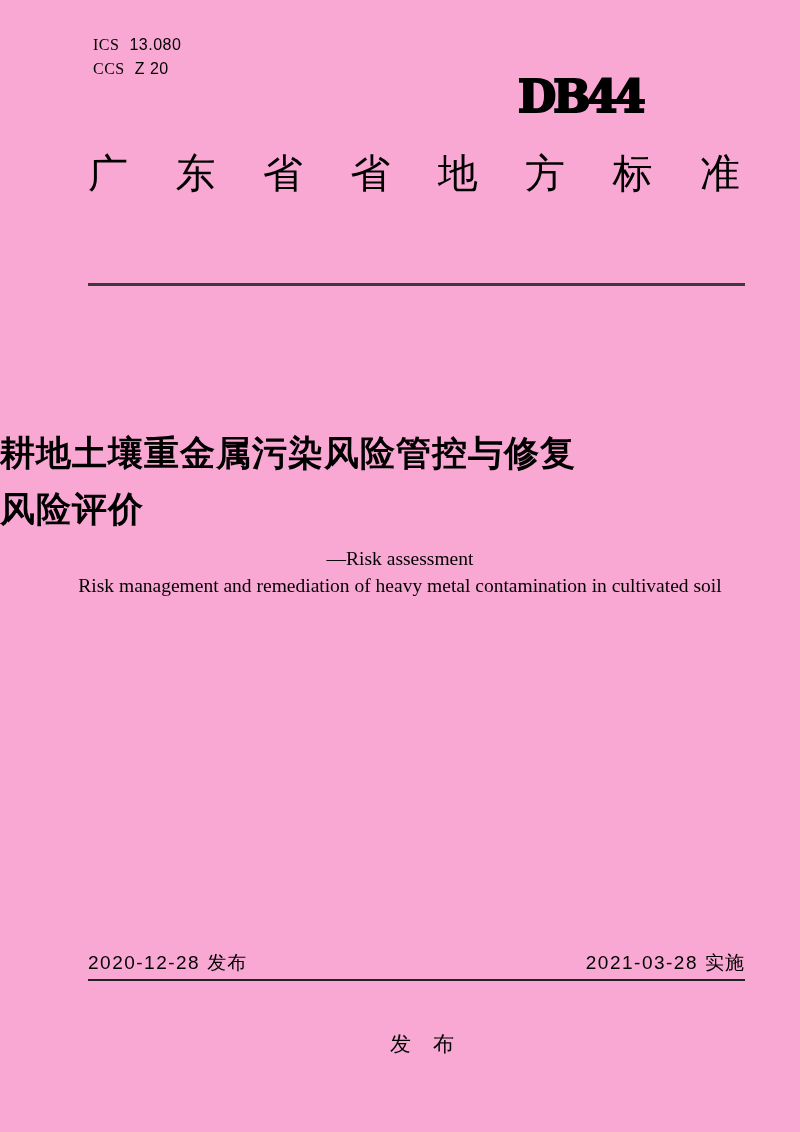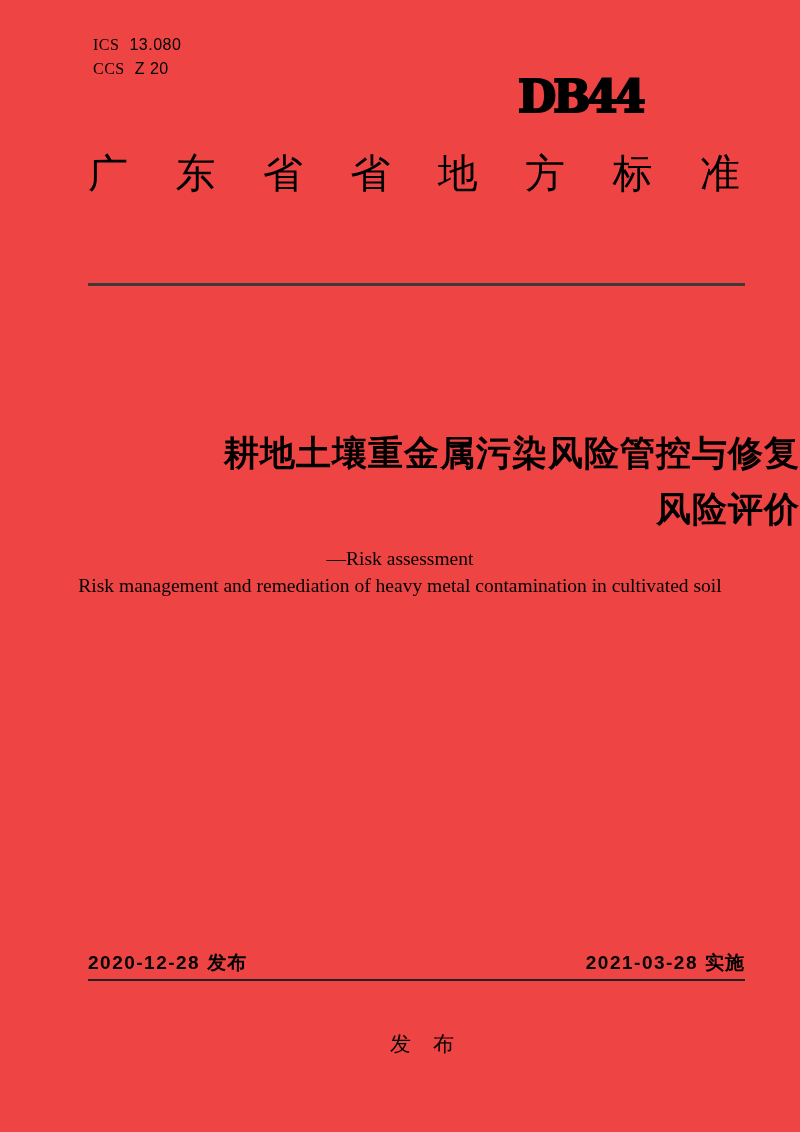--- a/index.html
+++ b/index.html
@@ -4,21 +4,21 @@
 <style>
   html, body {
     margin: 0;
     padding: 0;
     background: #ffffff;
   }
   .page {
     position: relative;
     width: 800px;
     height: 1132px;
-    background: #ef4444;
+    background: #f9a8d4;
     color: #000000;
     font-family: "Liberation Sans", sans-serif;
     overflow: hidden;
   }
 
   
   .codes {
     position: absolute;
     left: 93px;
     top: 33px;
@@ -85,21 +85,21 @@
   }
   .rule-top { top: 283px; }
   .rule-bottom { top: 979px; height: 2px; background: #222; }
 
   
   .main-title {
     position: absolute;
     left: 0;
     top: 425px;
     width: 800px;
-    text-align: right;
+    text-align: left;
     font-size: 35px;
     line-height: 56px;
     font-weight: bold;
     letter-spacing: 1px;
   }
 
   
   .en-title {
     position: absolute;
     left: 0;
@@ -113,21 +113,21 @@
 
   
   .dates-row {
     position: absolute;
     left: 88px;
     top: 950px;
     width: 657px;
     display: flex;
     justify-content: space-between;
     font-size: 19px;
-    font-weight: bold;
+    font-weight: normal;
   }
   .dates-row .date-num {
     letter-spacing: 1.5px;
   }
   .dates-row .date-label {
     margin-left: 7px;
     letter-spacing: 1px;
   }
 
   

